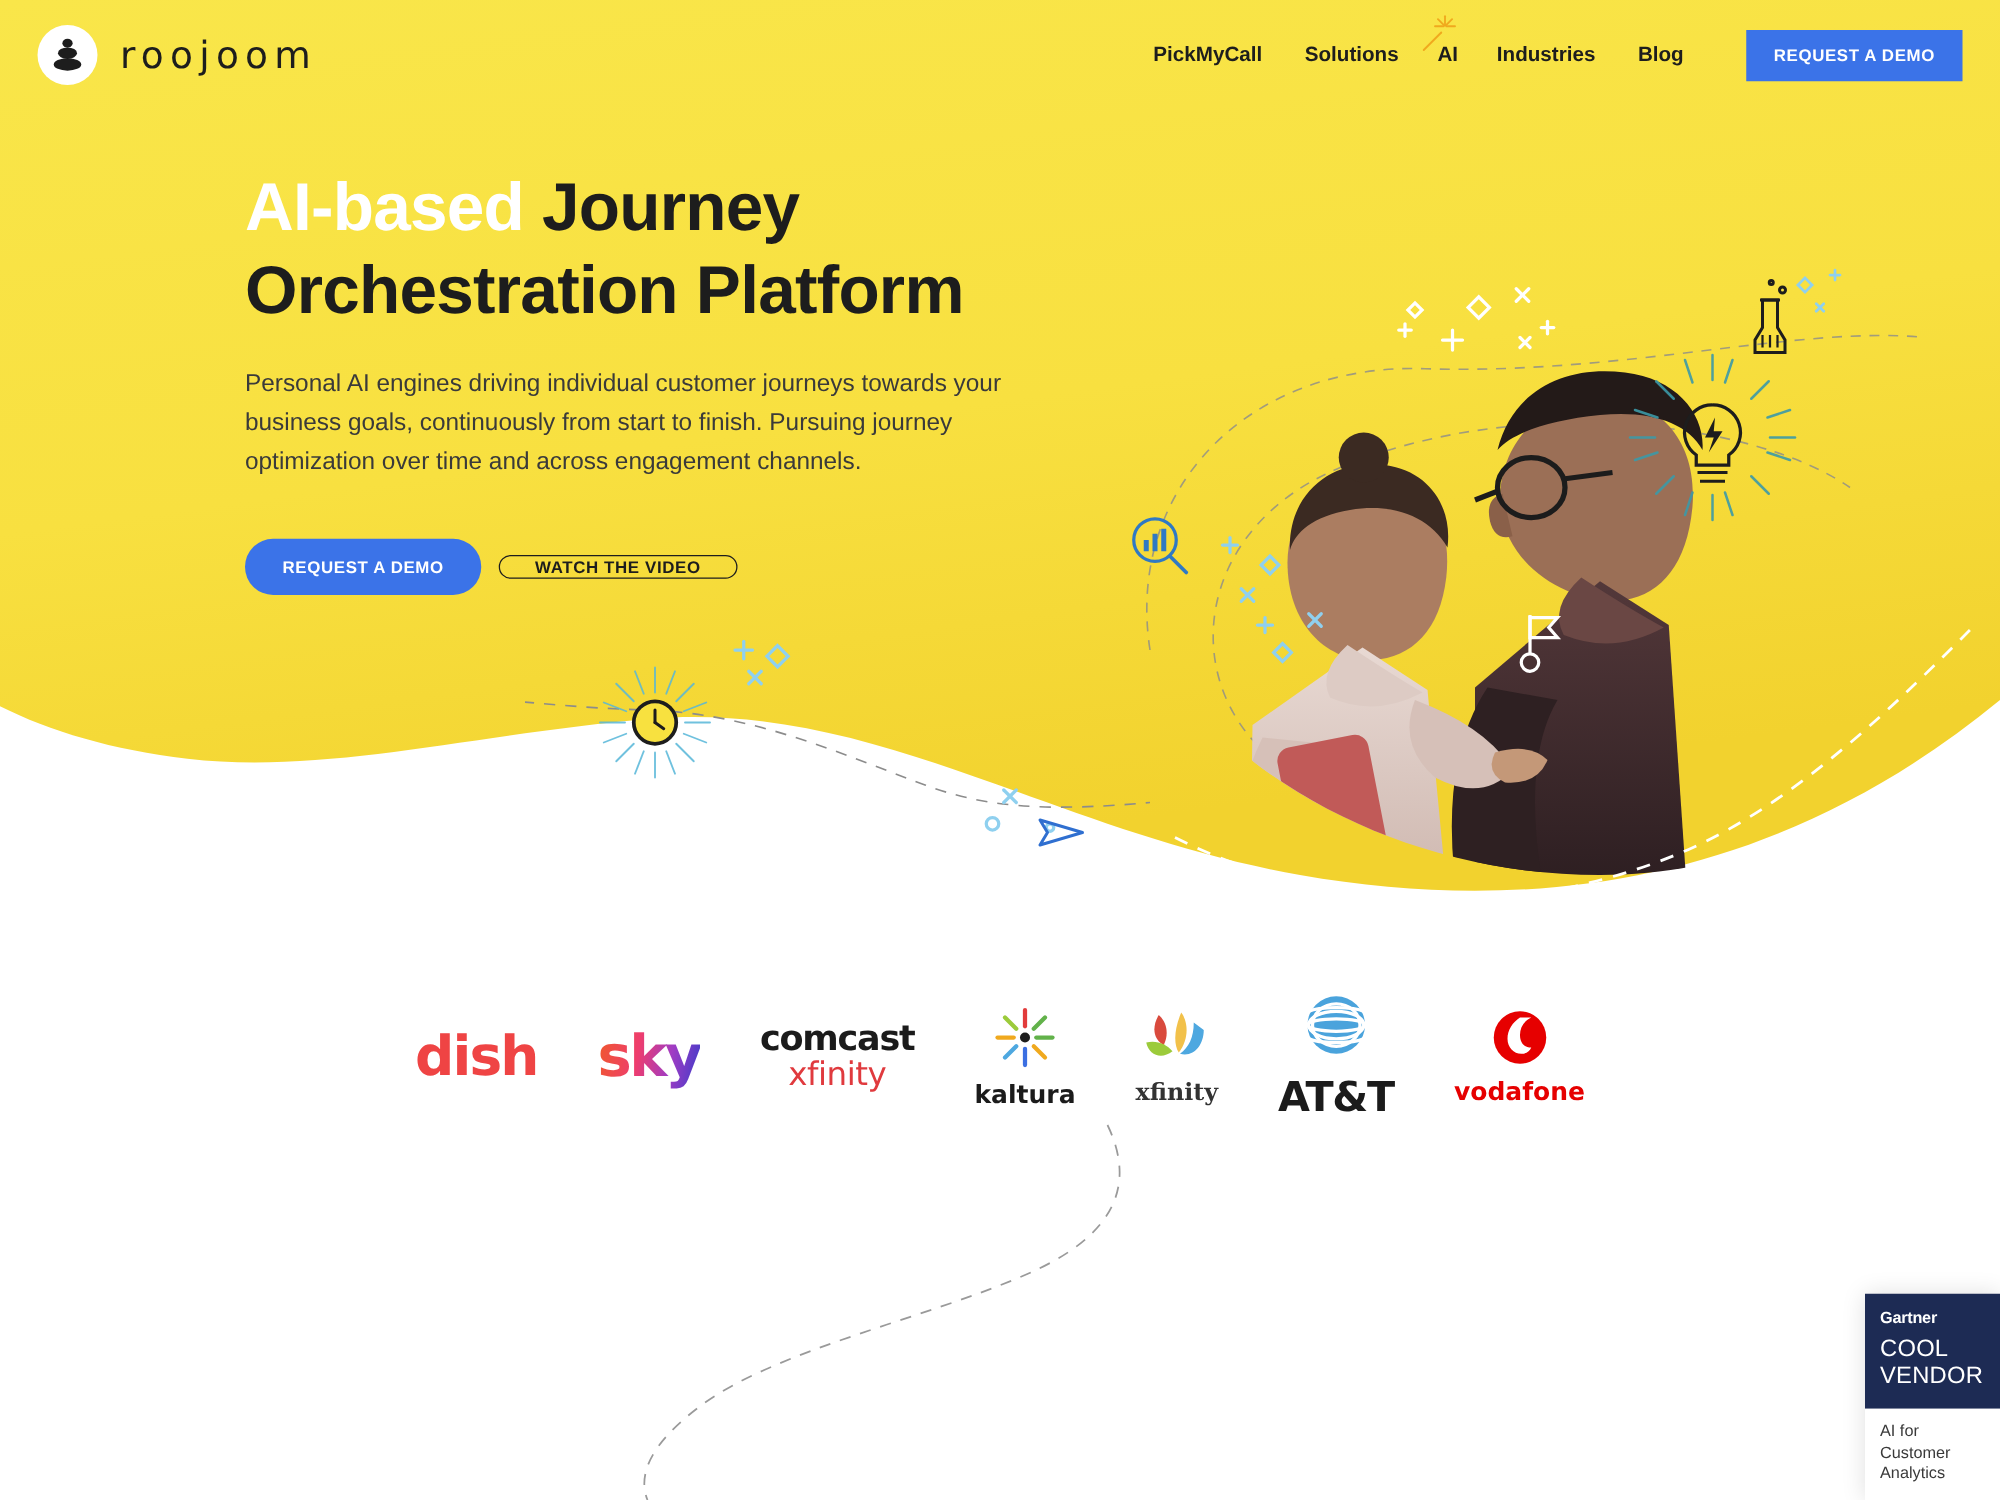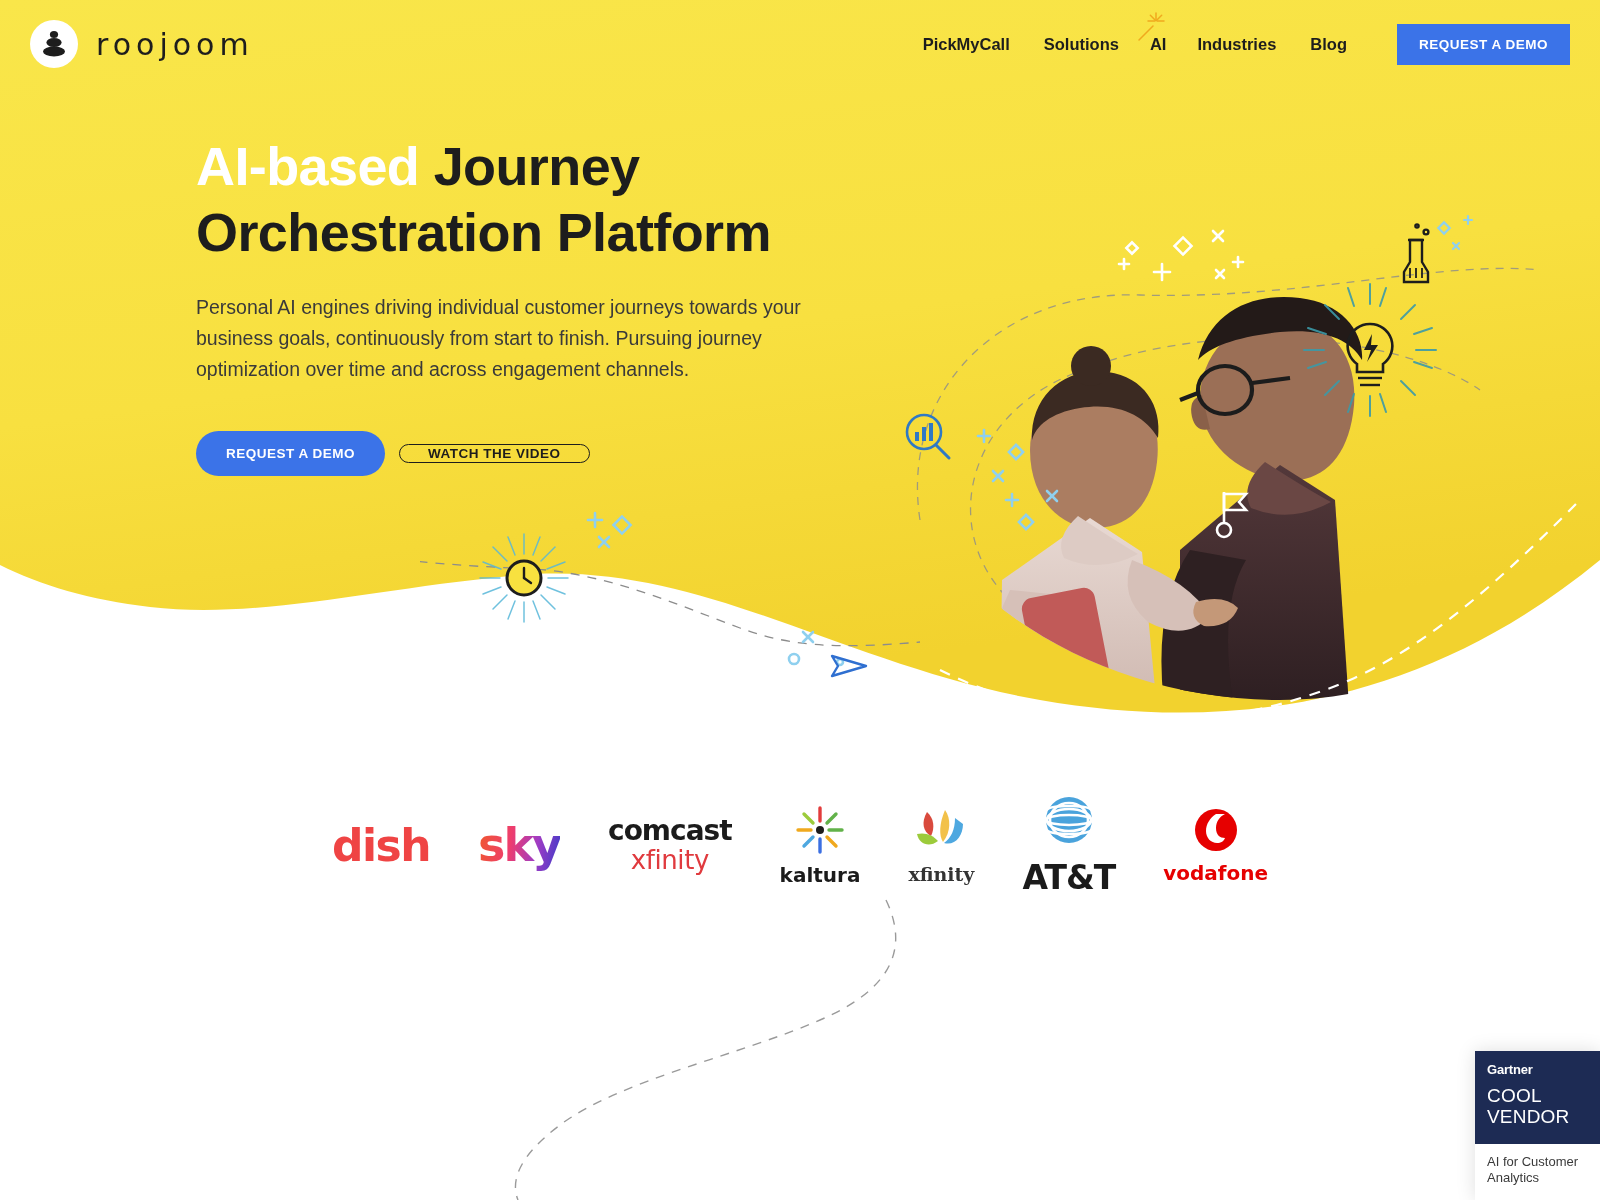--- a/index.html
+++ b/index.html
@@ -93,21 +93,21 @@
   .lg-word { font-size:20px; font-weight:700; color:#1b1b1b; margin-top:7px;
              font-family:"DejaVu Sans", sans-serif; }
   .lg-word.sprinklr { font-family:"DejaVu Serif", serif; font-size:19px; color:#333; }
   .lg-word.vodafone { color:#e60000; font-weight:700; font-size:20px; }
   .lg-att { display:flex; align-items:center; gap:12px; }
   .lg-att .att-txt { font-size:33px; font-weight:700; color:#1b1b1b; letter-spacing:-1px;
                      font-family:"DejaVu Sans", sans-serif; }
 
   
   .gartner {
-    position:absolute; right:0; bottom:0; width:125px; z-index:60;
+    position:absolute; right:0; bottom:0; width:108px; z-index:60;
     box-shadow:0 0 18px rgba(0,0,0,.13);
   }
   .g-top { background:#1d2b54; padding:11px 12px 16px 12px; }
   .g-brand { color:#fff; font-size:13px; font-weight:700; letter-spacing:-.2px; }
   .g-title { color:#fff; font-size:19px; line-height:1.12; margin-top:8px;
              font-weight:400; letter-spacing:.2px; }
   .g-bot { background:#fff; padding:10px 12px 14px 12px; }
   .g-sub { color:#3a3a3a; font-size:13px; line-height:1.25; }
 </style>
 </head>

